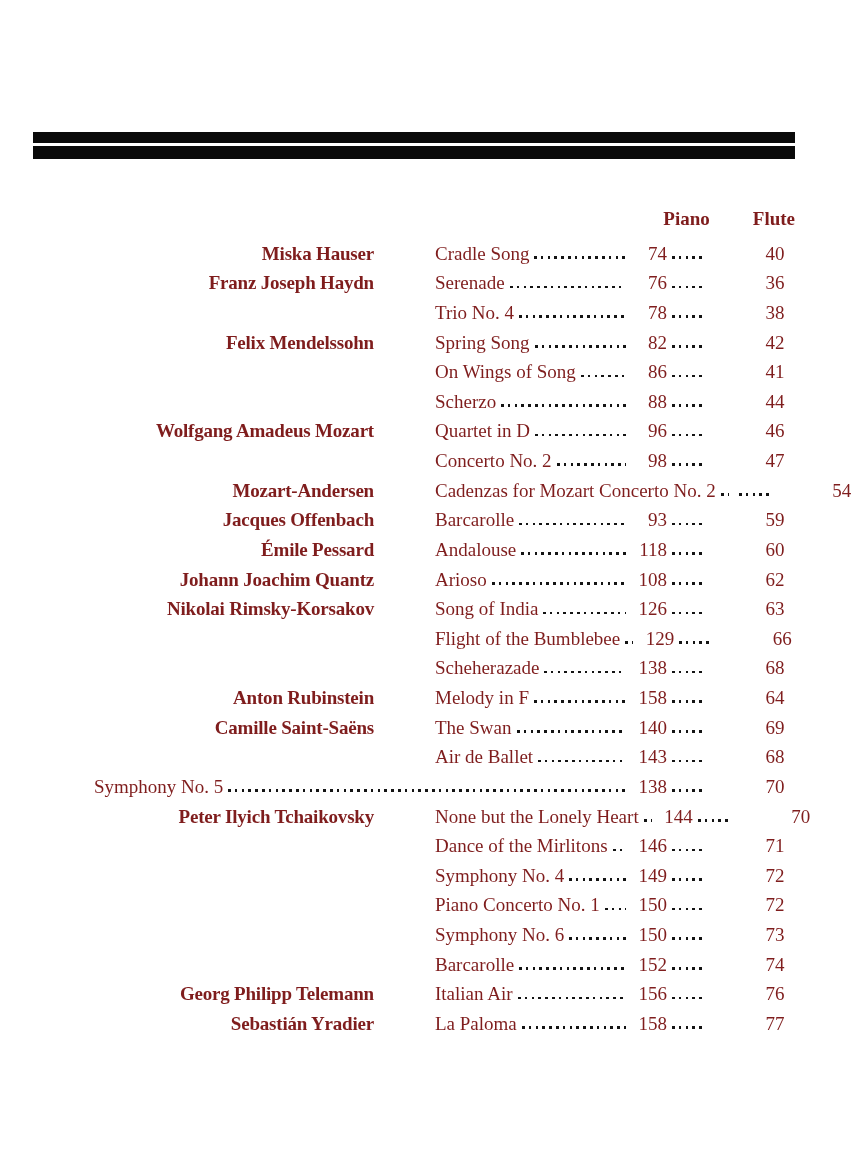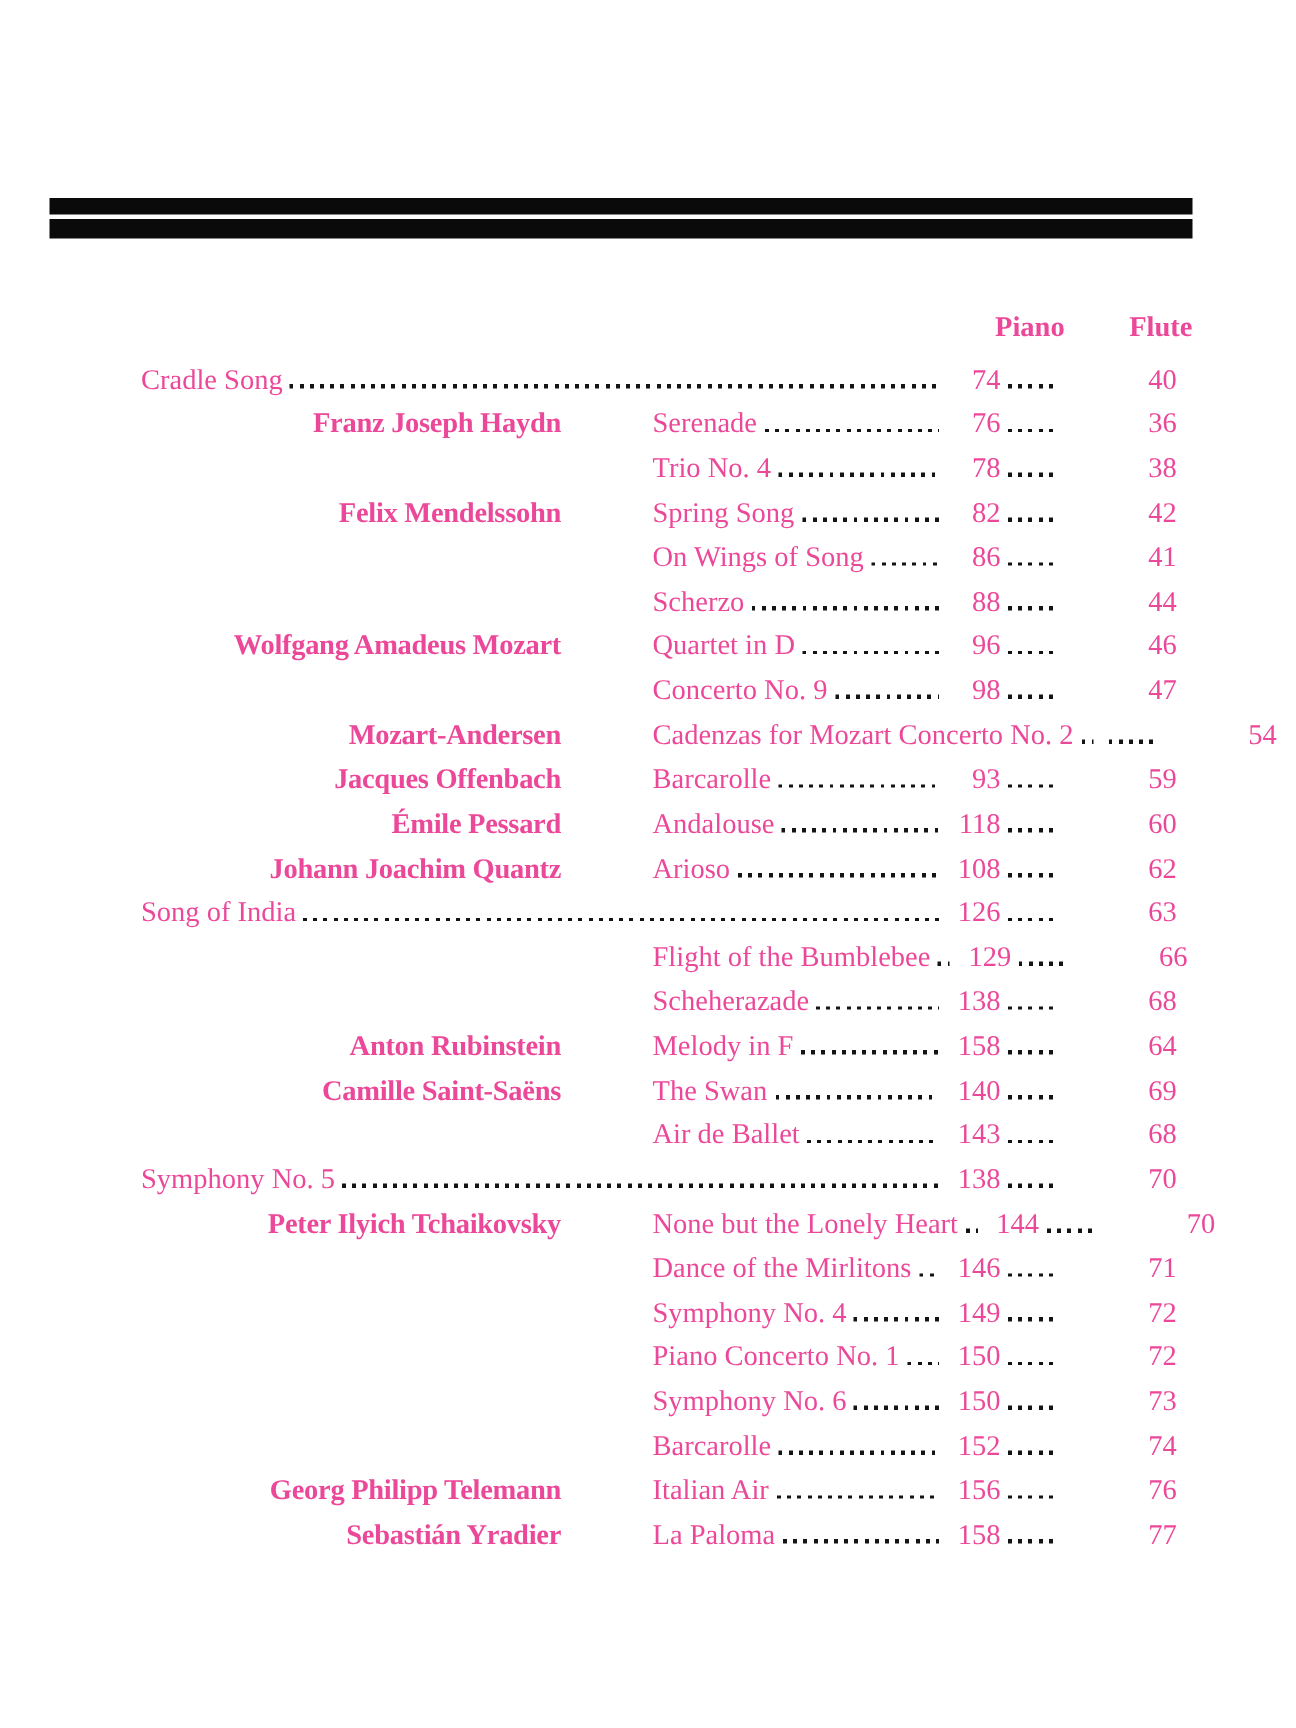--- a/index.html
+++ b/index.html
@@ -5,21 +5,21 @@
   html, body {
     margin: 0;
     padding: 0;
     background: #ffffff;
   }
   .page {
     position: relative;
     width: 864px;
     height: 1152px;
     background: #ffffff;
-    color: #ec4899;
+    color: #7f1d1d;
     font-family: "Liberation Serif", "DejaVu Serif", serif;
     overflow: hidden;
   }
   .rule {
     position: absolute;
     left: 33px;
     top: 132px;
     width: 762px;
   }
   .rule-top {
@@ -111,20 +111,21 @@
 
   <div class="content">
 
     <div class="colheads">
         <span class="colhead">Piano</span>
         <span class="colhead flute-head">Flute</span>
       </div>
 
     <div class="rows">
       <div class="row">
+          <span class="composer">Miska Hauser</span>
           <span class="title">Cradle Song</span>
           <span class="leader grow"></span>
           <span class="piano-num">74</span>
           <span class="leader fixed"></span>
           <span class="flute-num">40</span>
         </div>
         <div class="row">
           <span class="composer">Franz Joseph Haydn</span>
           <span class="title">Serenade</span>
           <span class="leader grow"></span>
@@ -167,21 +168,21 @@
         <div class="row">
           <span class="composer">Wolfgang Amadeus Mozart</span>
           <span class="title">Quartet in D</span>
           <span class="leader grow"></span>
           <span class="piano-num">96</span>
           <span class="leader fixed"></span>
           <span class="flute-num">46</span>
         </div>
         <div class="row">
           <span class="composer"></span>
-          <span class="title">Concerto No. 9</span>
+          <span class="title">Concerto No. 2</span>
           <span class="leader grow"></span>
           <span class="piano-num">98</span>
           <span class="leader fixed"></span>
           <span class="flute-num">47</span>
         </div>
         <div class="row">
           <span class="composer">Mozart-Andersen</span>
           <span class="title">Cadenzas for Mozart Concerto No. 2</span>
           <span class="leader grow"></span>
           <span class="leader fixed"></span>
@@ -205,20 +206,21 @@
         </div>
         <div class="row">
           <span class="composer">Johann Joachim Quantz</span>
           <span class="title">Arioso</span>
           <span class="leader grow"></span>
           <span class="piano-num">108</span>
           <span class="leader fixed"></span>
           <span class="flute-num">62</span>
         </div>
         <div class="row">
+          <span class="composer">Nikolai Rimsky-Korsakov</span>
           <span class="title">Song of India</span>
           <span class="leader grow"></span>
           <span class="piano-num">126</span>
           <span class="leader fixed"></span>
           <span class="flute-num">63</span>
         </div>
         <div class="row">
           <span class="composer"></span>
           <span class="title">Flight of the Bumblebee</span>
           <span class="leader grow"></span>

